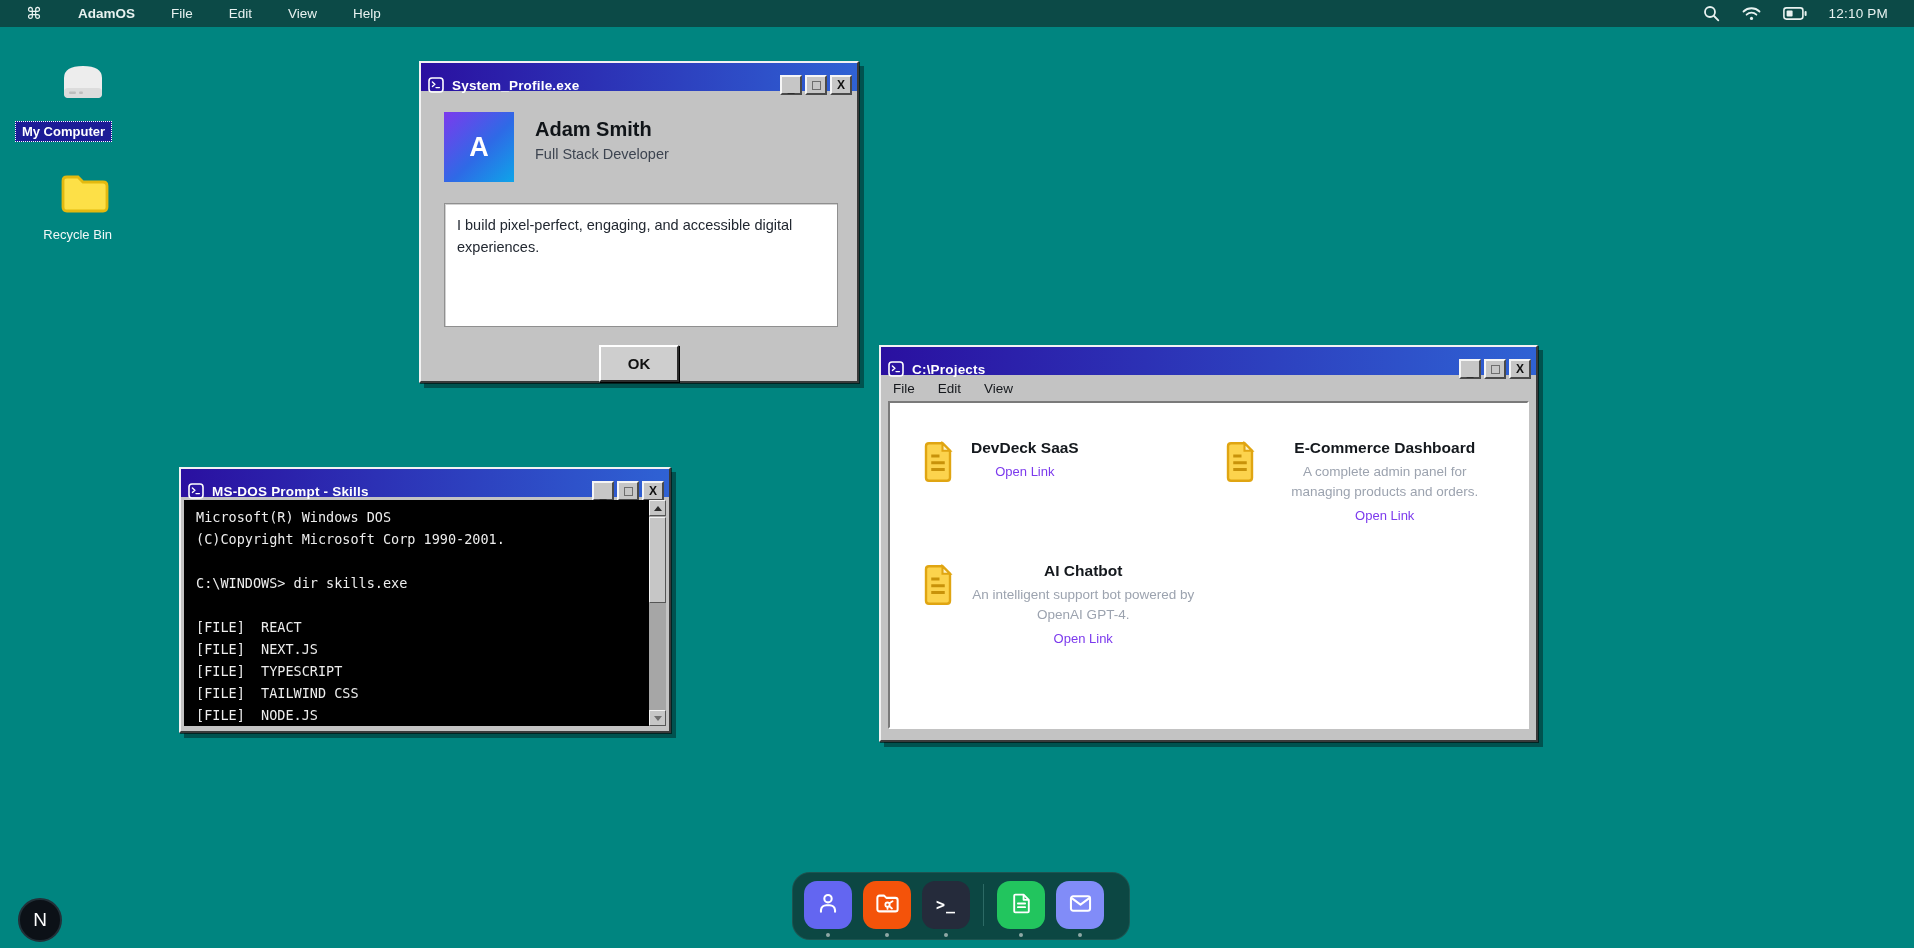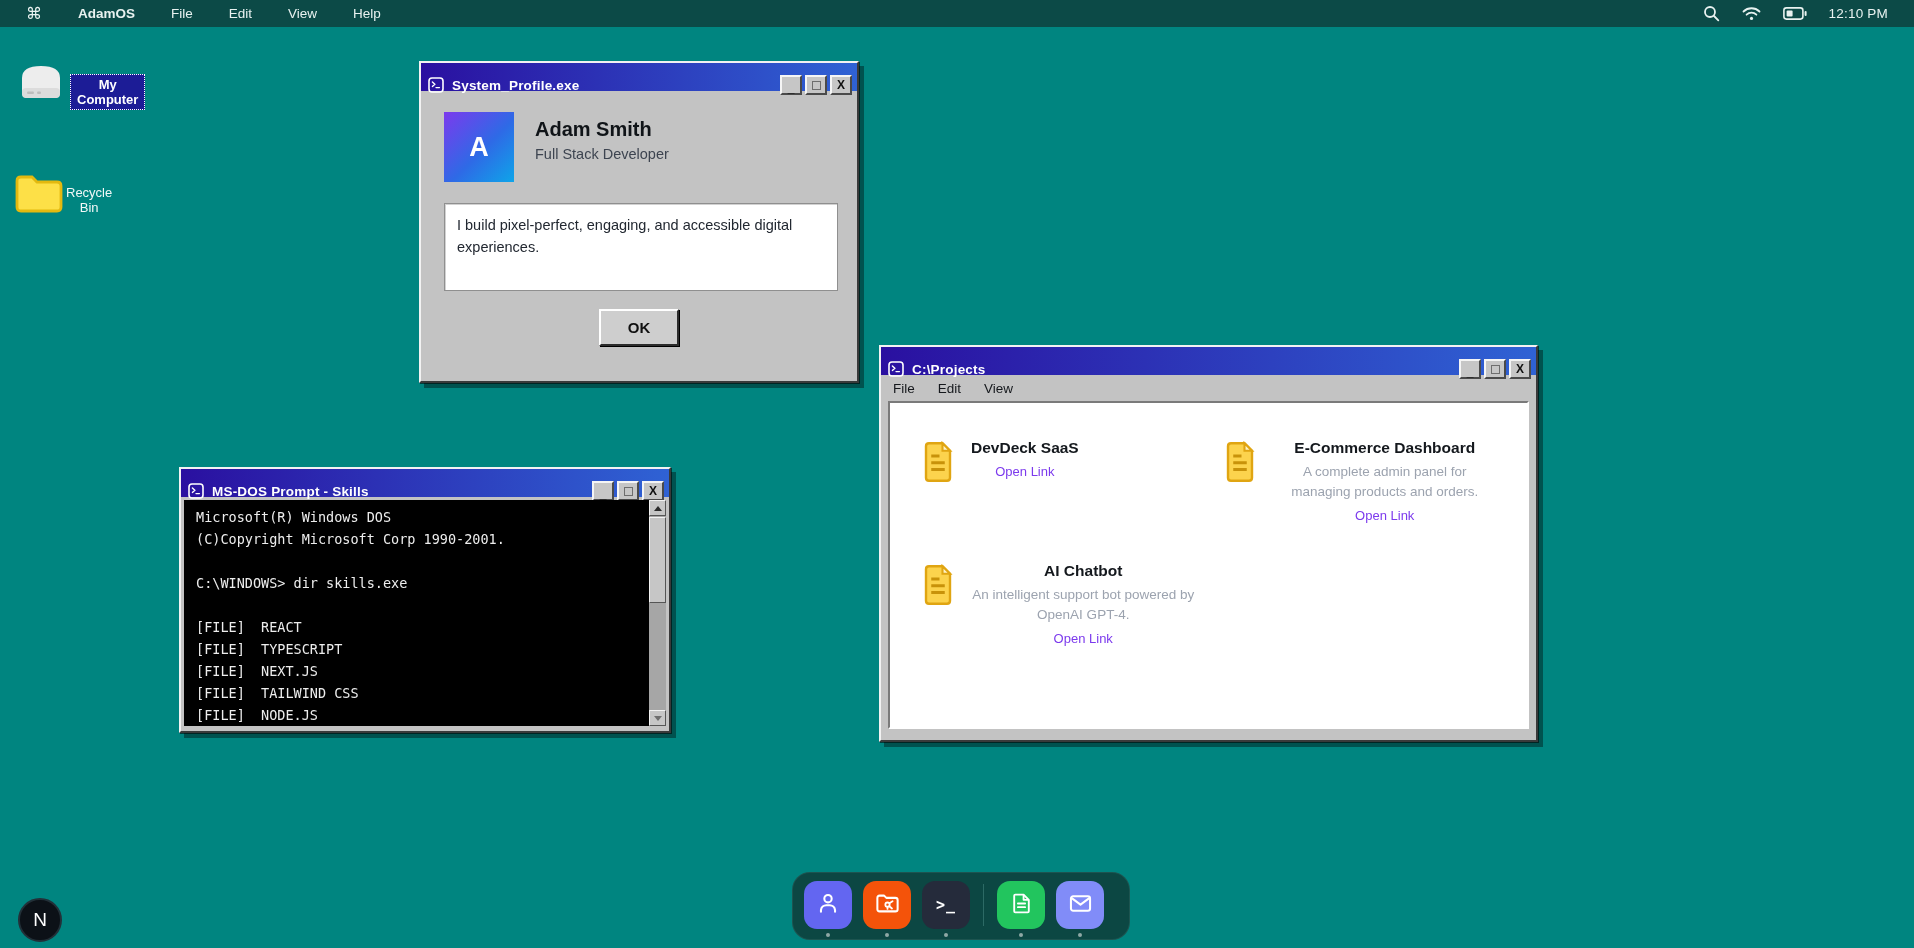--- a/index.html
+++ b/index.html
@@ -20,21 +20,21 @@
   }
   .menubar-left { display:flex; align-items:center; gap:36px; }
   .menubar-left .cmd { font-size:16px; }
   .menubar-left .appname { font-weight:bold; }
   .menubar-left span { cursor:default; }
   .menubar-right { display:flex; align-items:center; gap:22px; }
   .menubar-right svg { display:block; }
   .mb-time { font-size:13.5px; letter-spacing:.2px; }
 
   
-  .desk-icon { position:absolute; width:100px; display:flex; flex-direction:row; align-items:center; cursor:default; }
+  .desk-icon { position:absolute; width:100px; display:flex; flex-direction:column; align-items:flex-end; cursor:default; }
   .desk-icon .glyph { display:block; }
   .desk-label { margin-top:7px; font-size:13px; color:#f2f8f7; text-align:center; }
   .desk-label.selected {
     background:#1c1c96; border:1px dotted #ffffff; color:#fff;
     font-weight:bold; padding:2px 6px;
   }
 
   
   .win {
     position:absolute; background:#c3c3c3;
@@ -64,21 +64,21 @@
   .avatar {
     width:70px; height:70px; flex:0 0 auto;
     background:linear-gradient(135deg,#7c3aed 0%,#2e6ae6 55%,#0ea5e9 100%);
     color:#fff; font-weight:bold; font-size:27px;
     display:flex; align-items:center; justify-content:center;
   }
   .profile-id { margin-left:21px; padding-top:6px; }
   .profile-name { font-size:20px; font-weight:bold; color:#101418; }
   .profile-role { font-size:14.5px; color:#3d4450; margin-top:5px; }
   .profile-bio {
-    margin-top:21px; width:394px; height:88px; background:#fff;
+    margin-top:21px; width:394px; height:124px; background:#fff;
     border:1px solid #8f8f8f; box-shadow:inset 1px 1px 0 rgba(0,0,0,.18);
     padding:11px 12px; font-size:14.5px; color:#222831; line-height:1.5;
   }
   .ok-row { margin-top:18px; display:flex; justify-content:center; }
   .ok-btn {
     width:80px; height:37px; background:#cecece;
     border:2px solid; border-color:#ffffff #2c2c2c #2c2c2c #ffffff;
     box-shadow:1px 1px 0 #000;
     font-size:15px; font-weight:bold; color:#111; cursor:pointer;
     display:flex; align-items:center; justify-content:center;
@@ -281,22 +281,22 @@
     </span>
   </div>
   <div class="dos-content">
     <div class="dos-text">
       <div class="dos-line">Microsoft(R) Windows DOS</div>
       <div class="dos-line">(C)Copyright Microsoft Corp 1990-2001.</div>
       <div class="dos-line"></div>
       <div class="dos-line">C:\WINDOWS&gt; dir skills.exe</div>
       <div class="dos-line"></div>
       <div class="dos-line">[FILE]  REACT</div>
+      <div class="dos-line">[FILE]  NEXT.JS</div>
       <div class="dos-line">[FILE]  TYPESCRIPT</div>
-      <div class="dos-line">[FILE]  NEXT.JS</div>
       <div class="dos-line">[FILE]  TAILWIND CSS</div>
       <div class="dos-line">[FILE]  NODE.JS</div>
 
     </div>
     <div class="dos-scrollbar">
       <span class="sb-btn">
           <span class="tri-up"></span>
         </span>
       <span class="sb-thumb"></span>
       <span class="sb-space"></span>

